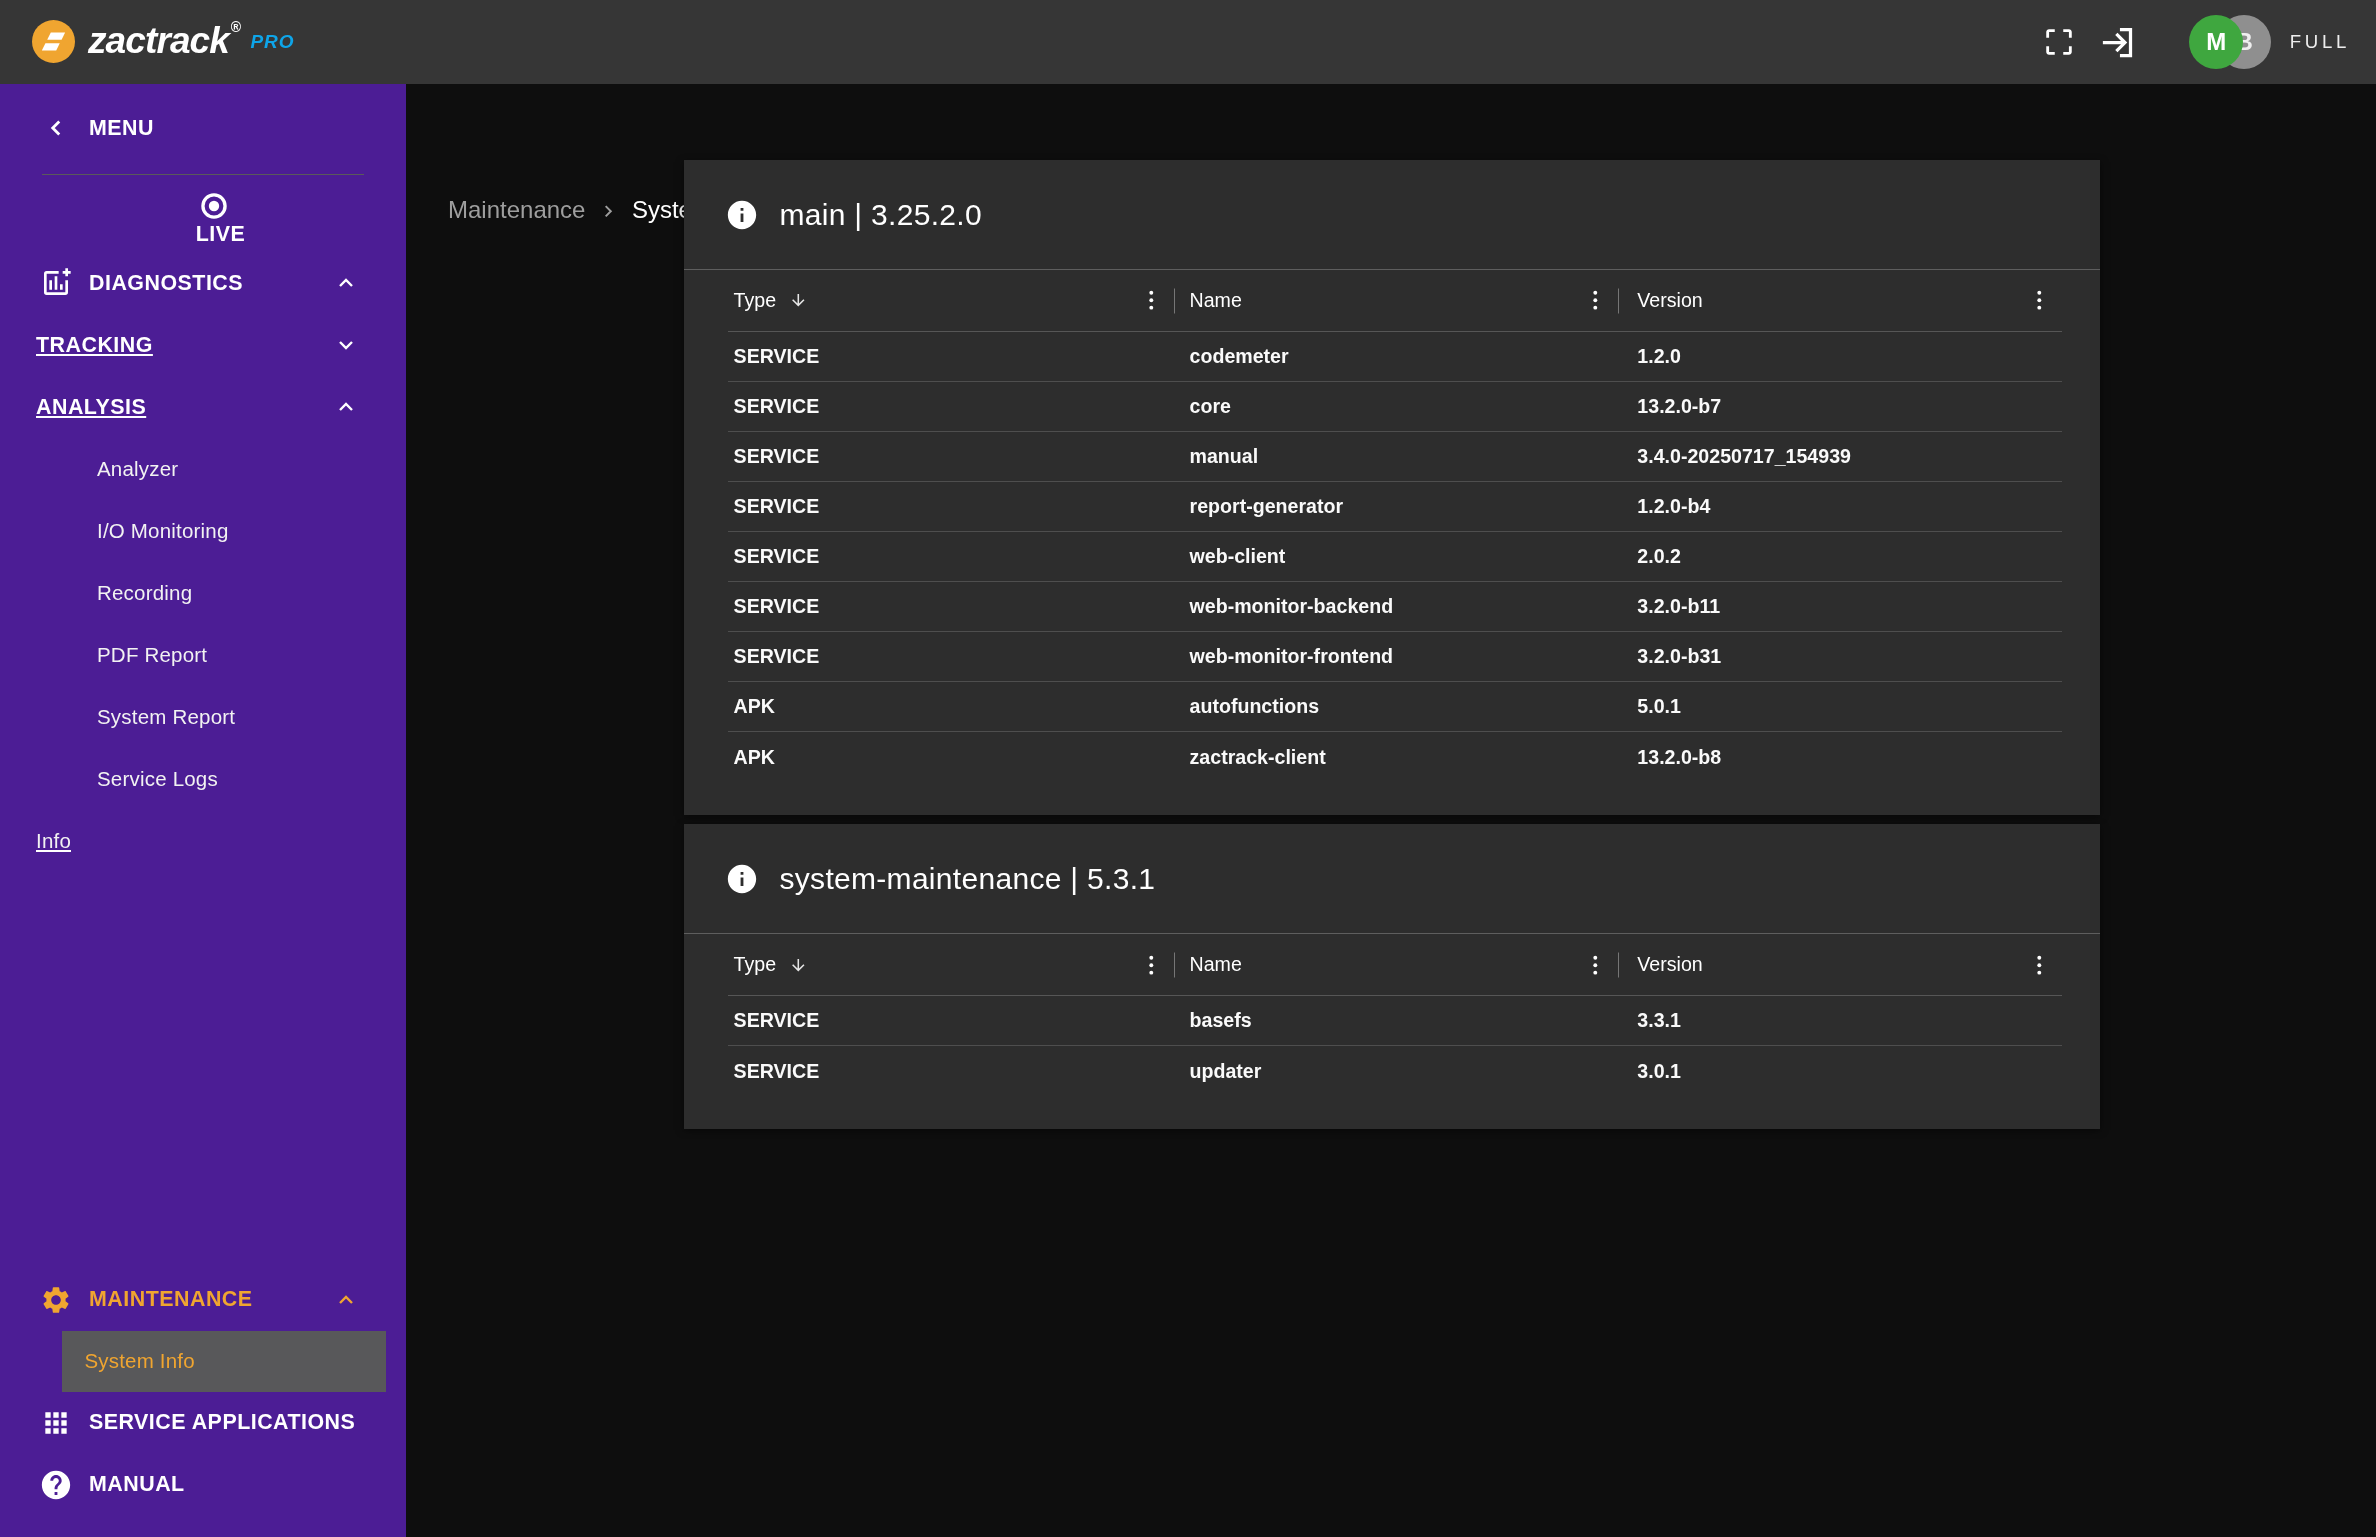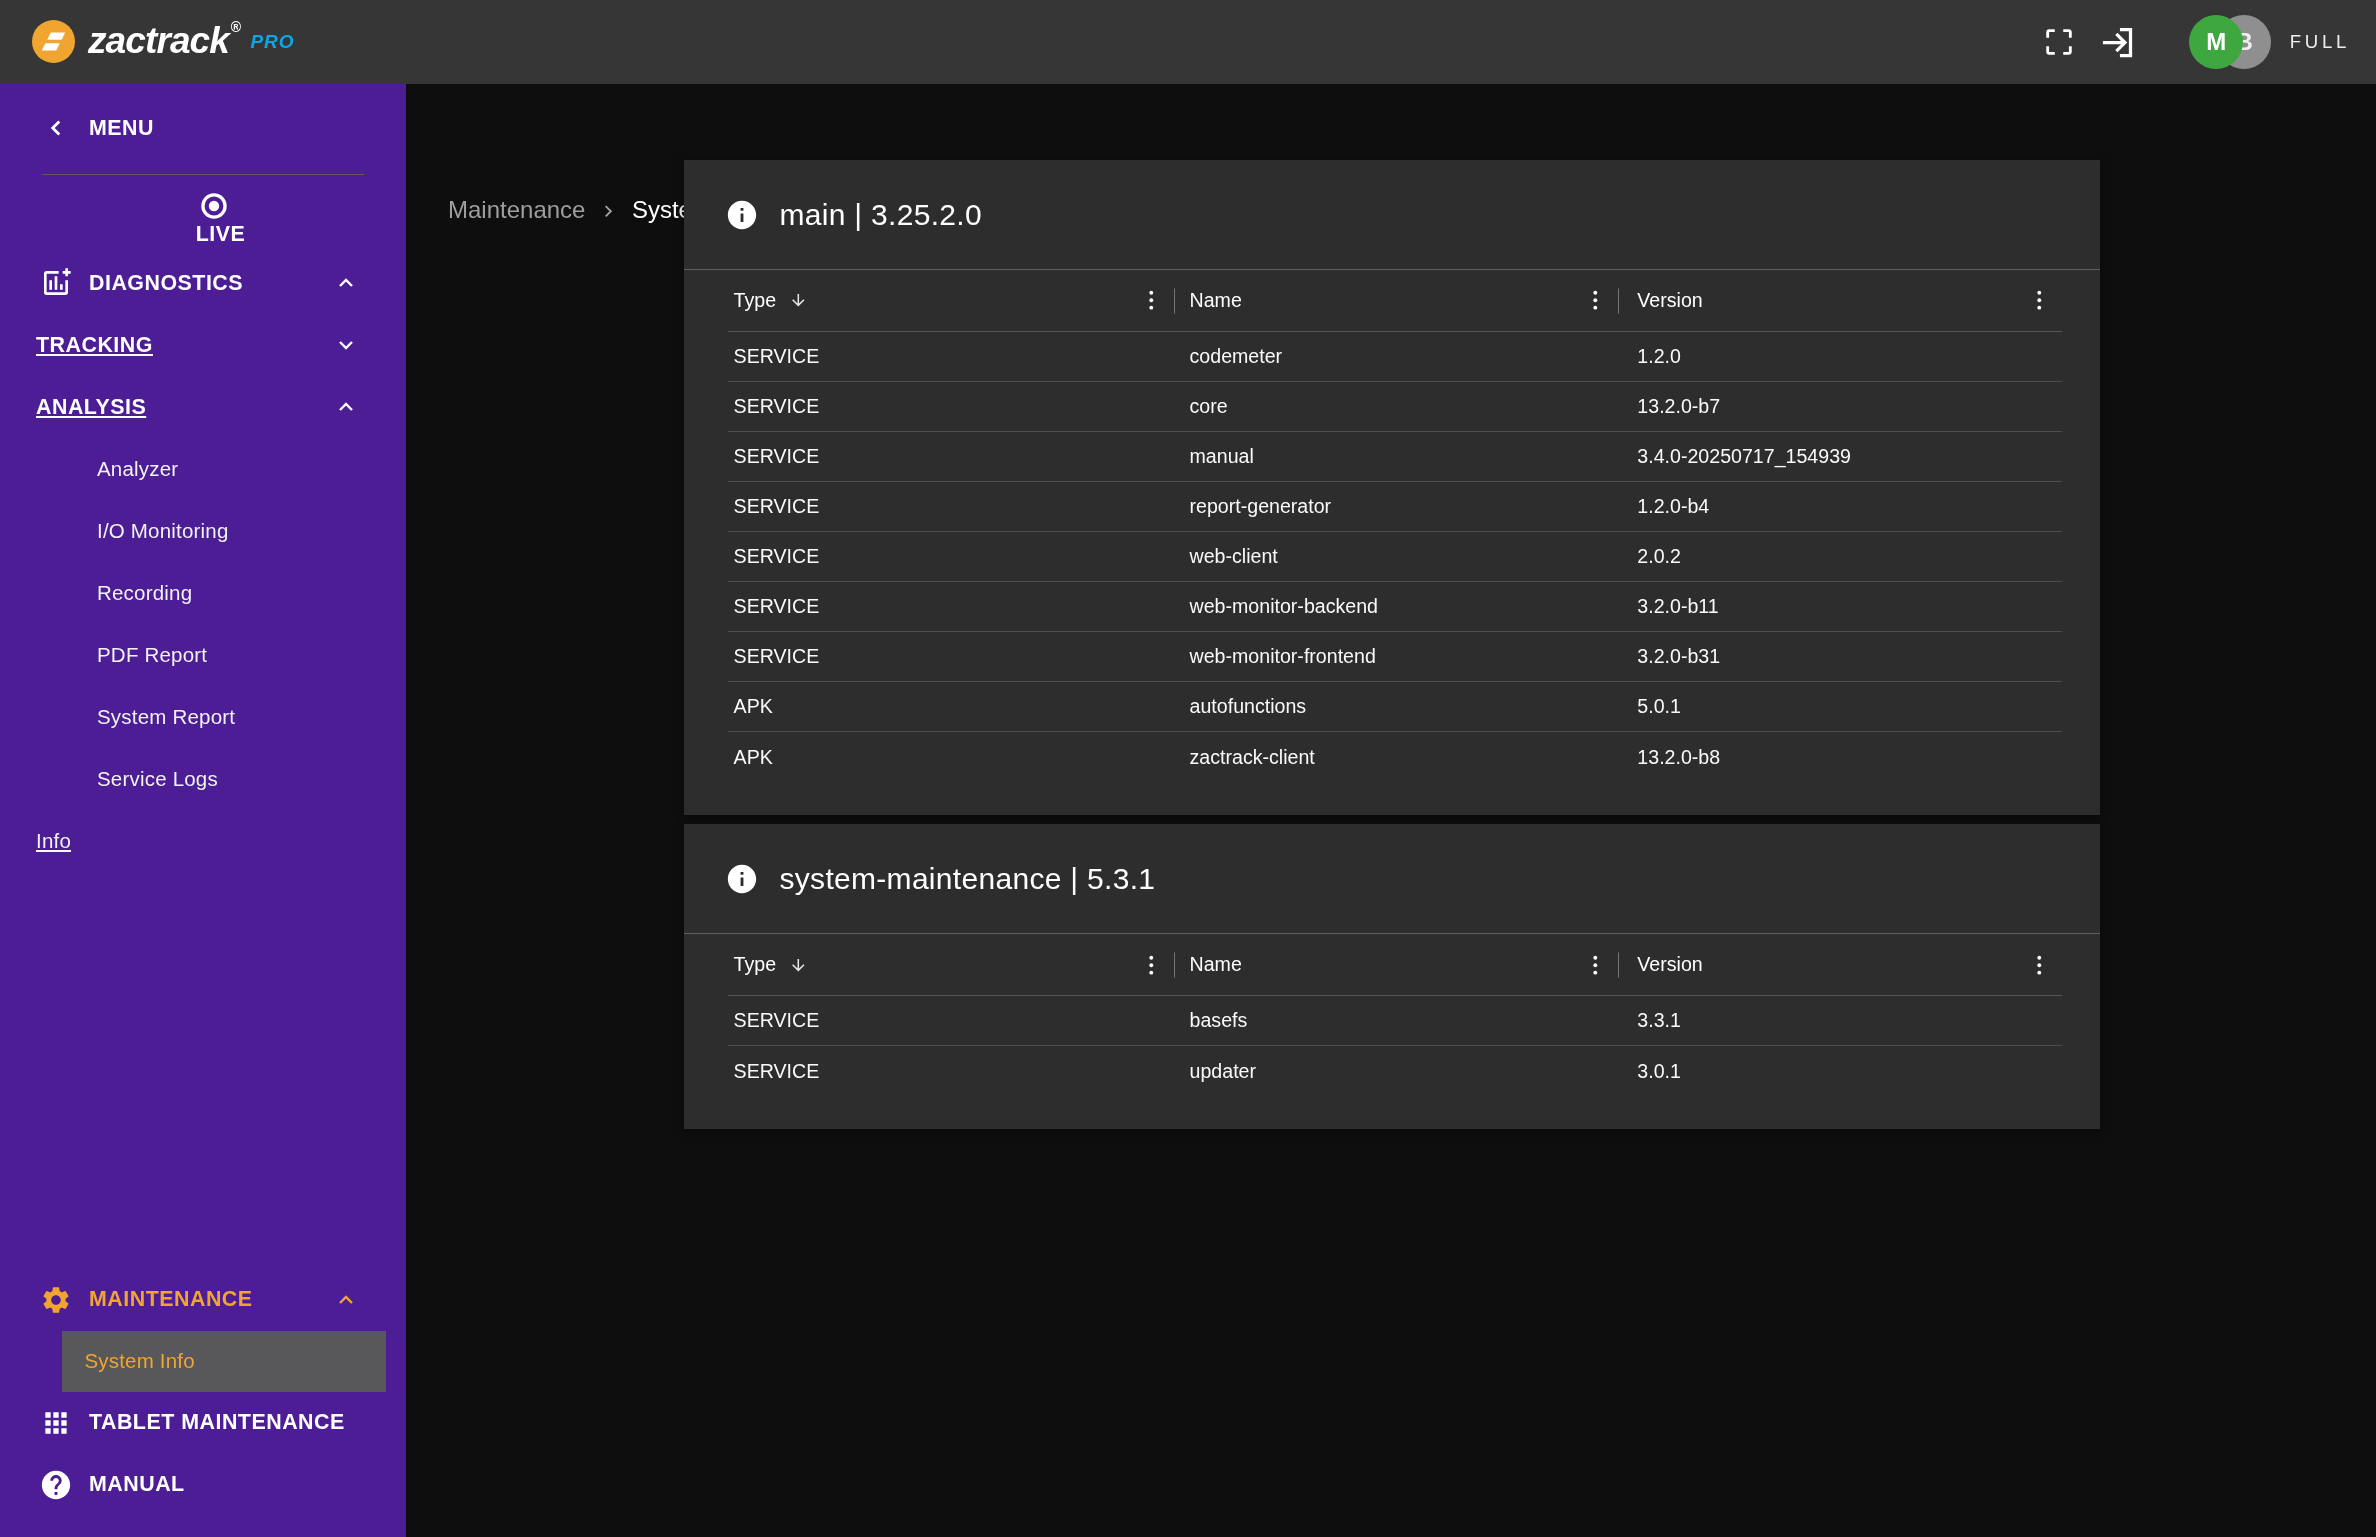--- a/index.html
+++ b/index.html
@@ -85,21 +85,21 @@
   .col-2 { width: 33.3%; padding-left: 16px; }
   .col-3 { width: 33.3%; padding-left: 19.6px; }
   .th-label { font-size: 19.6px; color: #FFFFFF; }
   .sort-arrow { margin-left: 13px; }
   .th-spacer { flex: 1; }
   .kebab { margin-right: 13px; cursor: pointer; }
   .vsep { position: absolute; left: 0; top: 50%; transform: translateY(-50%); width: 0.9px; height: 25px; background: #767676; }
 
   .trow { height: 50px; display: flex; align-items: center; border-bottom: 0.9px solid #4E4E4E; }
   .trow:last-child { border-bottom: none; }
-  .td { font-size: 19.6px; color: #FAFAFA; height: 100%; display: flex; align-items: center; }
+  .td { font-size: 19.6px; color: #FAFAFA; height: 100%; display: flex; align-items: center; font-weight: bold; }
 </style>
 </head>
 <body>
 
 <header class="topbar">
   <div class="logo">
     <span>
       <svg class="logo-mark" viewBox="0 0 48 48">
         <circle cx="24" cy="24" r="24" fill="#F0A530"></circle>
         <path d="M17 22 L33 22 L37 14 L21 14 Z" fill="#FFFFFF"></path>
@@ -234,21 +234,21 @@
     <div class="selected-item">
       <span class="side-label">System Info</span>
     </div>
 
     <div class="side-item">
       <span class="side-icon">
         <svg width="32" height="32" viewBox="0 0 24 24" fill="#FFFFFF">
           <path d="M4 8h4V4H4v4zm6 12h4v-4h-4v4zm-6 0h4v-4H4v4zm0-6h4v-4H4v4zm6 0h4v-4h-4v4zm6-10v4h4V4h-4zm-6 4h4V4h-4v4zm6 6h4v-4h-4v4zm0 6h4v-4h-4v4z"></path>
         </svg>
       </span>
-      <span class="side-label">TABLET MAINTENANCE</span>
+      <span class="side-label">SERVICE APPLICATIONS</span>
     </div>
 
     <div class="side-item">
       <span class="side-icon">
         <svg width="34" height="34" viewBox="0 0 24 24" fill="#FFFFFF">
           <path d="M12 2C6.48 2 2 6.48 2 12s4.48 10 10 10 10-4.48 10-10S17.52 2 12 2zm1 17h-2v-2h2v2zm2.07-7.75l-.9.92C13.45 12.9 13 13.5 13 15h-2v-.5c0-1.1.45-2.1 1.17-2.83l1.24-1.26c.37-.36.59-.86.59-1.41 0-1.1-.9-2-2-2s-2 .9-2 2H8c0-2.21 1.79-4 4-4s4 1.79 4 4c0 .88-.36 1.68-.93 2.25z"></path>
         </svg>
       </span>
       <span class="side-label">MANUAL</span>
     </div>

